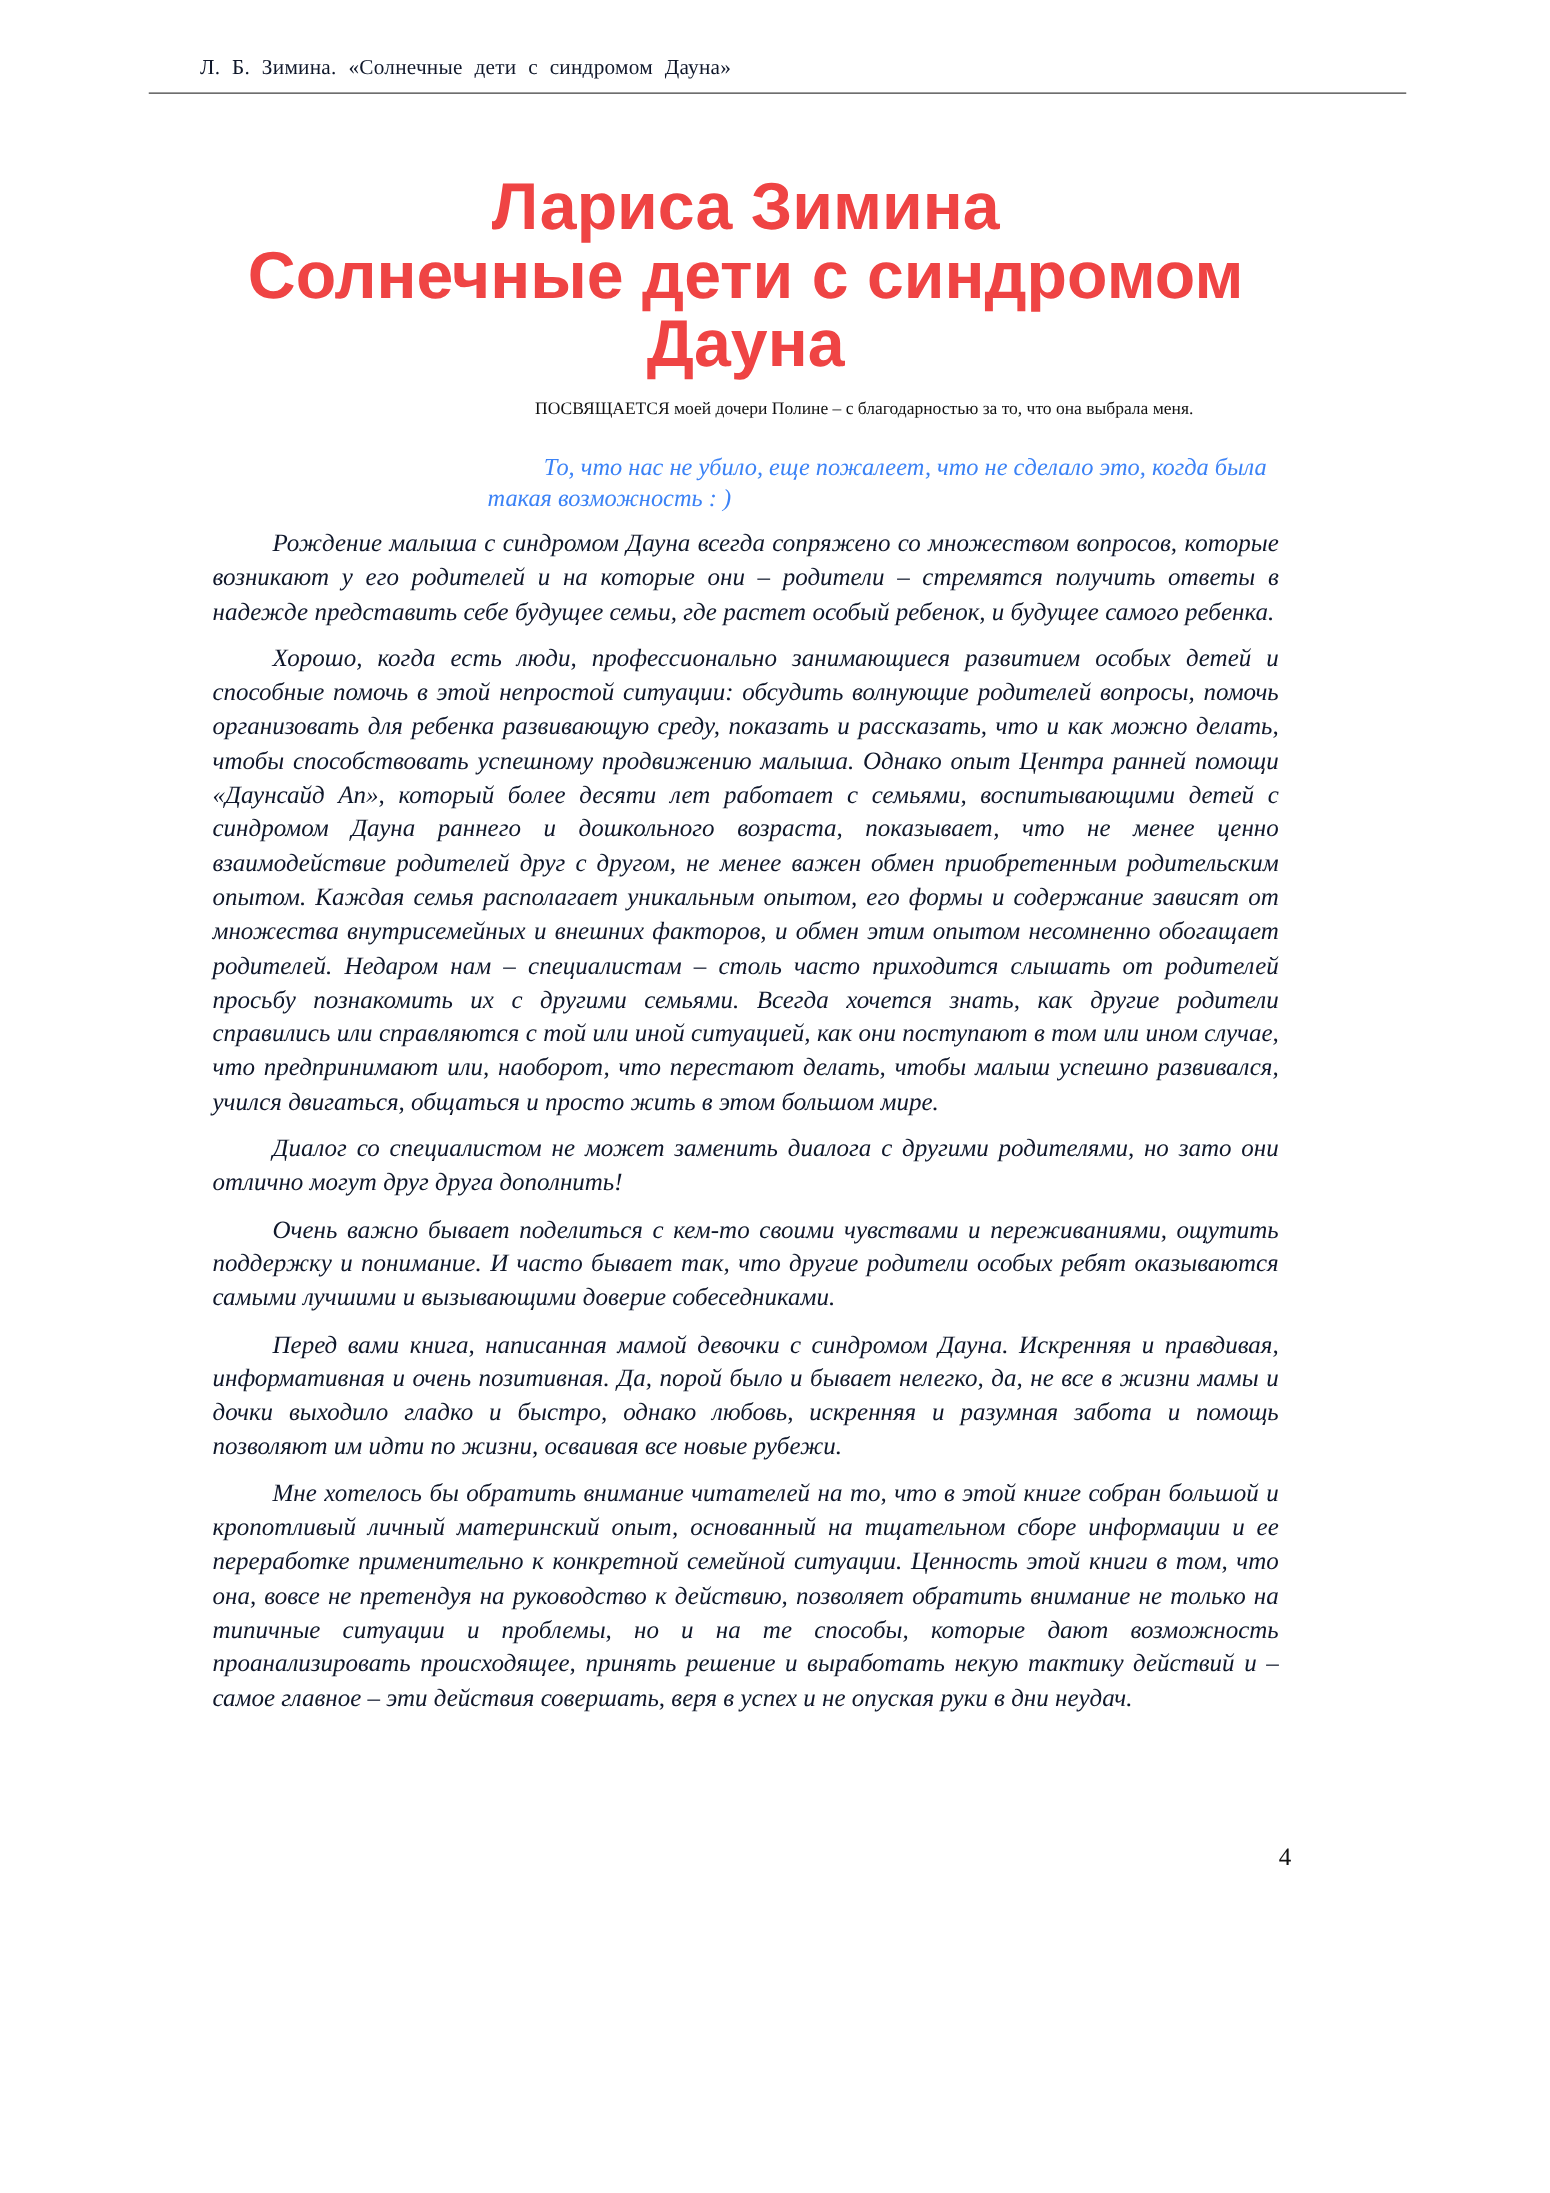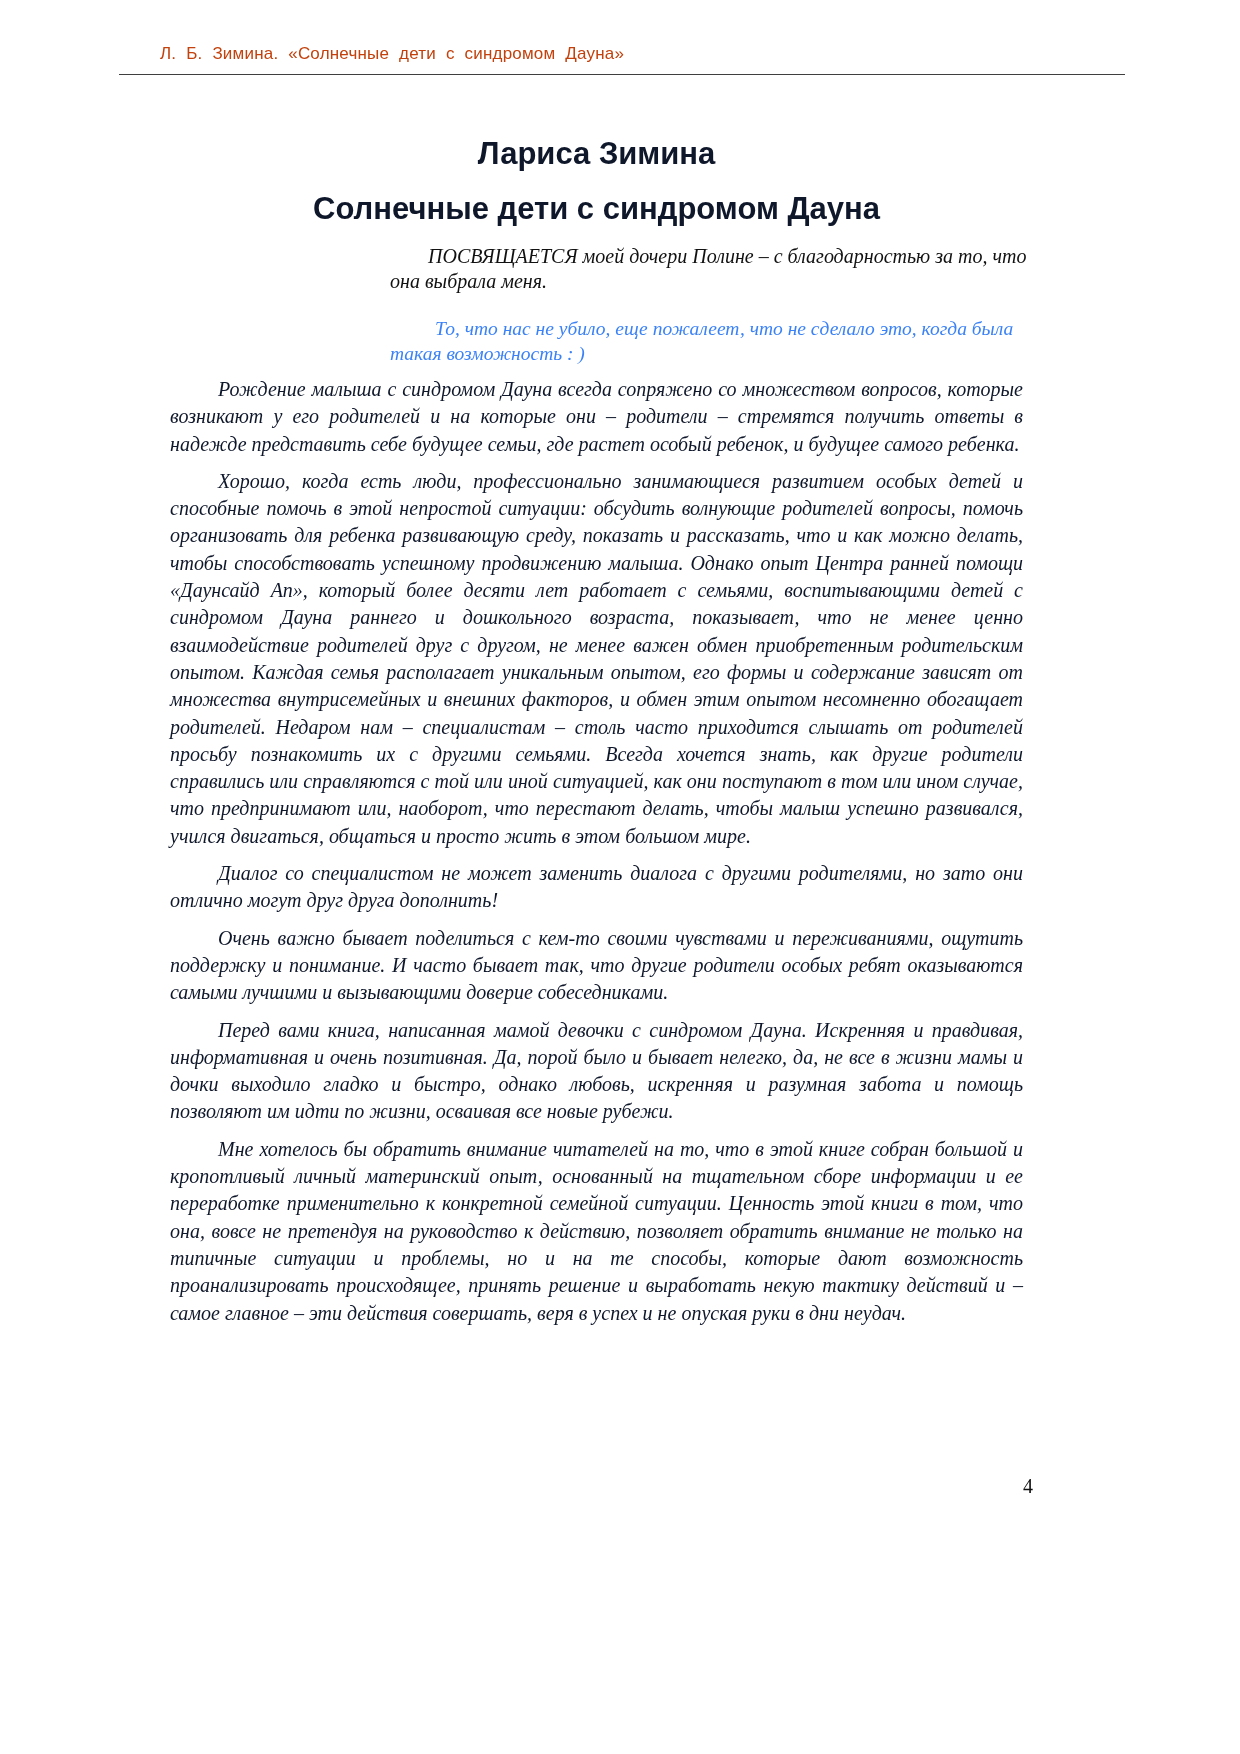--- a/index.html
+++ b/index.html
@@ -17,23 +17,23 @@
   }
 
   
   .running-header {
     position: absolute;
     top: 44px;
     left: 119px;
     width: 1006px;
   }
   .running-title {
-    font-family: Liberation Sans, sans-serif;
+    font-family: Liberation Serif, serif;
     font-size: 17px;
-    color: #c2410c;
+    color: #0f172a;
     margin-left: 41px;
     word-spacing: 5px;
     letter-spacing: 0.2px;
   }
   .header-rule {
     border: none;
     border-top: 1.5px solid #3f3f3f;
     margin: 10px 0 0 0;
   }
 
@@ -41,30 +41,29 @@
   .content {
     position: absolute;
     top: 126px;
     left: 160px;
     width: 873px;
   }
 
   .book-title {
     font-family: "Liberation Sans", sans-serif;
     font-weight: bold;
-    font-size: 31px;
+    font-size: 53px;
     line-height: 55px;
     text-align: center;
-    color: #0f172a;
-    margin: 0;
+    color: #ef4444;
+    margin: 12px;
   }
 
   .dedication {
-    font-style: italic;
-    font-size: 20px;
+    font-size: 14px;
     line-height: 25px;
     margin: 8px 0 0 230px;
     text-indent: 38px;
     color: #111111;
   }
 
   .epigraph {
     font-style: italic;
     font-size: 19.5px;
     line-height: 25px;

